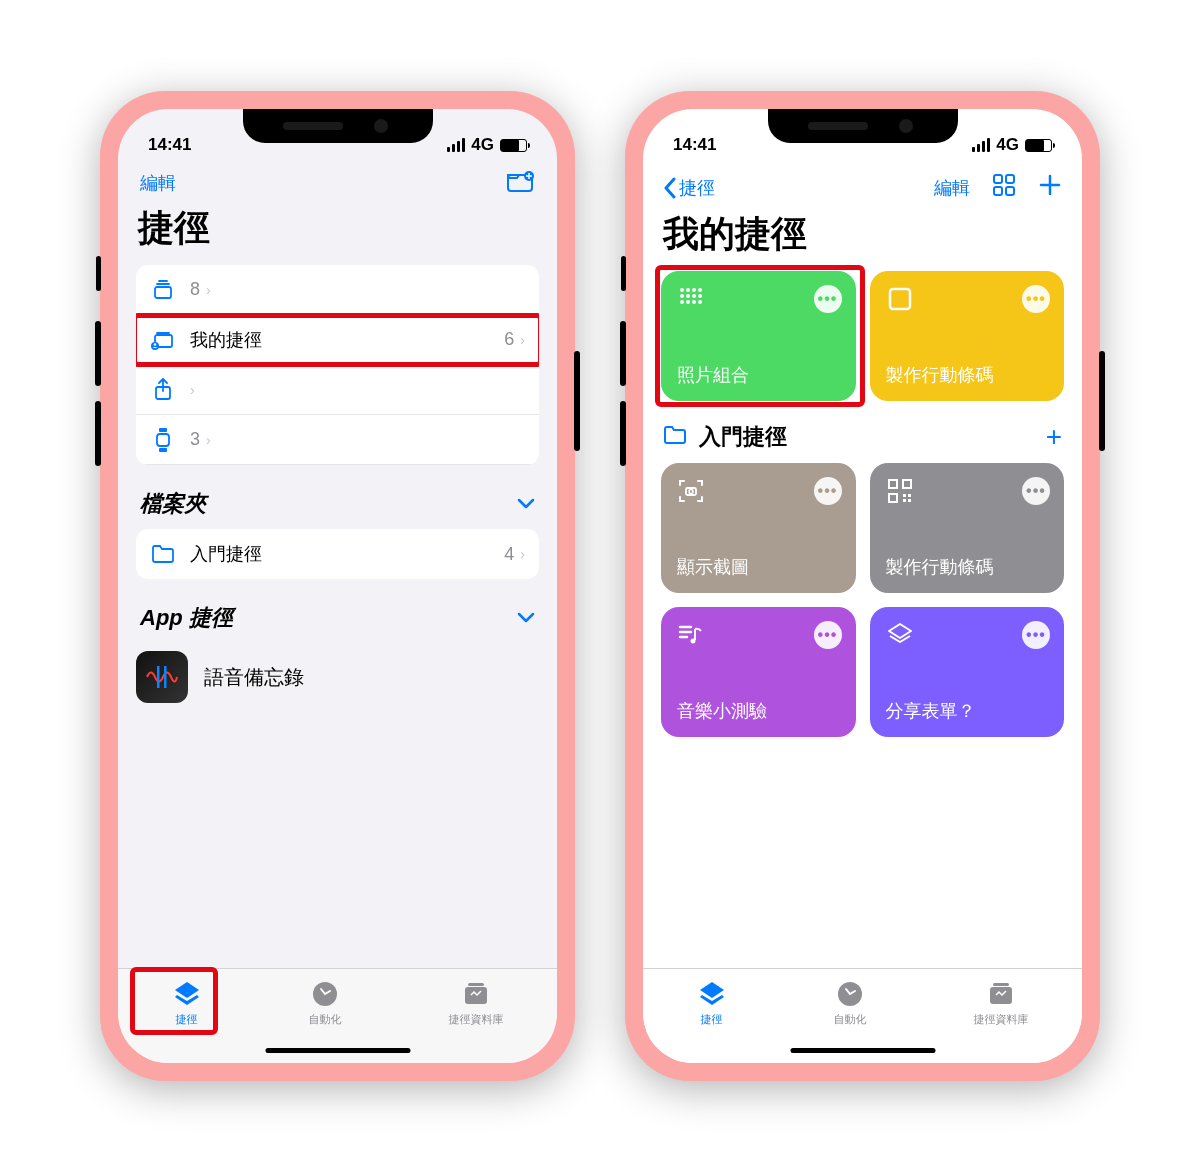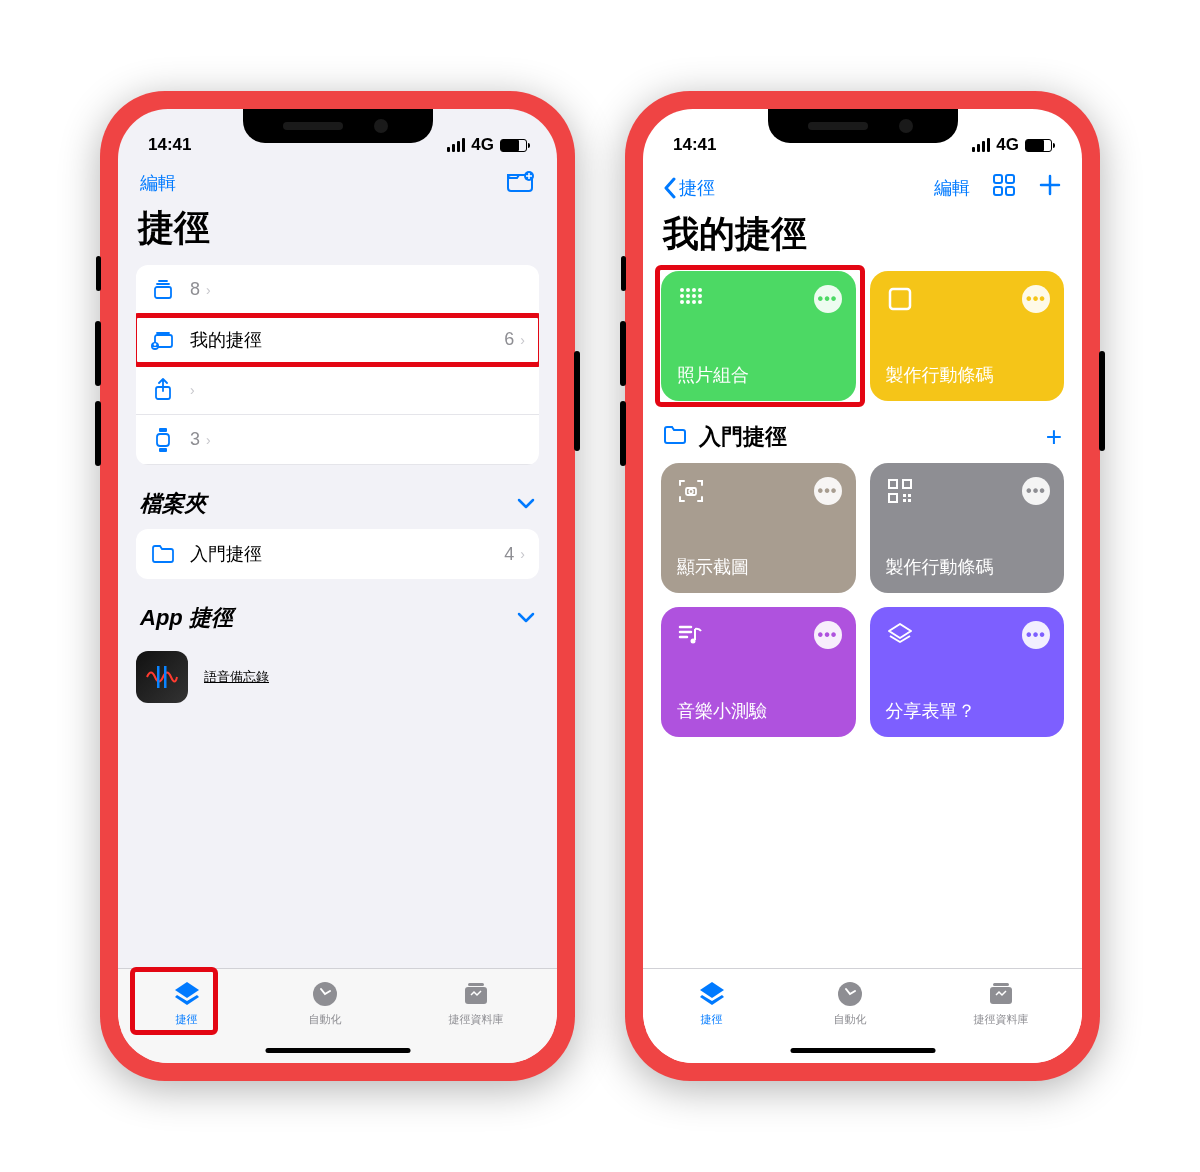--- a/index.html
+++ b/index.html
@@ -1,21 +1,21 @@
 <!DOCTYPE html>
 <html><head>
 <meta charset="utf-8">
 <style>
 * { margin: 0; padding: 0; box-sizing: border-box; font-family: -apple-system, "Helvetica Neue", sans-serif; }
 body { background: #fff; width: 1200px; height: 1172px; display: flex; justify-content: center; align-items: center; gap: 50px; }
 
 .phone-frame {
   width: 475px;
   height: 990px;
-  background: #ef4444;
+  background: #fca5a5;
   border-radius: 65px;
   padding: 18px;
   position: relative;
   box-shadow: 0 8px 40px rgba(0,0,0,0.3);
 }
 .phone-screen {
   width: 100%;
   height: 100%;
   background: #f2f2f7;
   border-radius: 50px;
@@ -89,21 +89,21 @@
 .row-icon { width:26px; height:26px; margin-right:14px; display:flex; align-items:center; justify-content:center; }
 .row-label { flex:1; font-size:18px; }
 .row-count { color:#8e8e93; font-size:18px; margin-right:6px; }
 .chevron { color:#c7c7cc; font-size:14px; }
 
 .section-head { display:flex; justify-content:space-between; padding:0 22px 10px; font-size:22px; font-weight:700; align-items:center;font-style:italic; }
 .collapse-chev { color:#007aff; font-size:18px; }
 
 .app-row { display:flex; align-items:center; padding:8px 18px; gap:16px; }
 .app-icon { width:52px; height:52px; border-radius:12px; background:linear-gradient(135deg,#111,#333); display:flex; align-items:center; justify-content:center; position:relative; } 
-.app-lbl { font-size:13px;text-decoration:underline; }
+.app-lbl { font-size:20px; }
 
 
 .tab-bar { position:absolute; bottom:0; left:0; right:0; height:95px; background:rgba(247,247,247,0.95); border-top:0.5px solid #d1d1d6; display:flex; justify-content:space-around; padding-top:10px; }
 .tab-item { display:flex; flex-direction:column; align-items:center; gap:3px; color:#8e8e93; }
 .tab-item.active { color:#007aff; }
 .tab-icon { width:30px; height:30px; display:flex; align-items:center; justify-content:center; font-size:24px; }
 .tab-lbl { font-size:11px; }
 .home-ind { position:absolute; bottom:10px; left:50%; transform:translateX(-50%); width:145px; height:5px; background:#000; border-radius:3px; }
 
 

